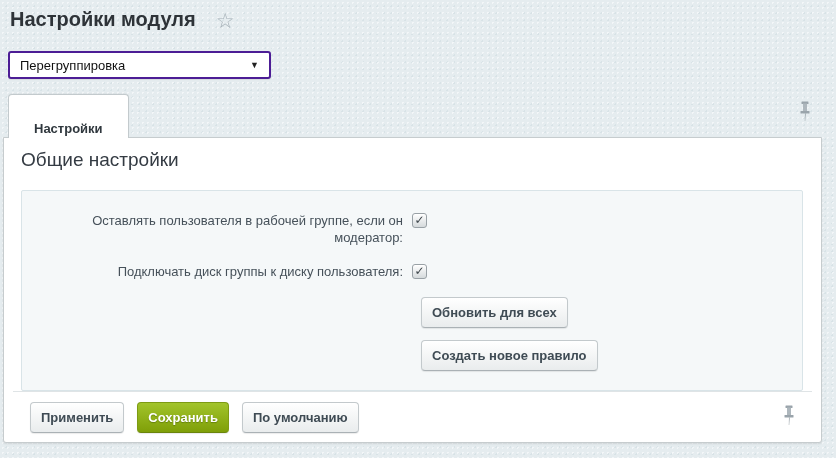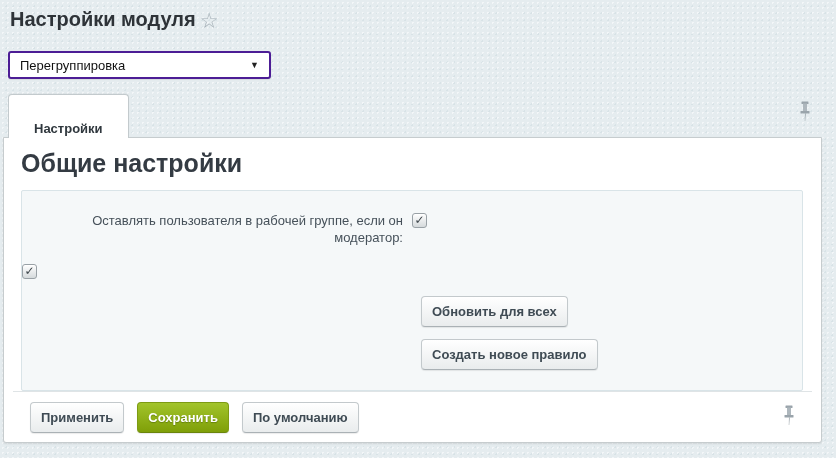--- a/index.html
+++ b/index.html
@@ -13,21 +13,21 @@
       radial-gradient(rgba(255,255,255,.55) 1px, transparent 1px),
       radial-gradient(rgba(165,188,198,.20) 1px, transparent 1px);
     background-size:5px 5px, 7px 7px;
     background-position:0 0, 3px 3px;
   }
 
   
   .page-title {
     position:absolute; left:10px; top:8px;
     font-size:20px; font-weight:bold; color:#2e3338;
-    display:flex; align-items:center; gap:4px;
+    display:flex; align-items:center; gap:20px;
   }
   .star-icon {
     font-size:21px; font-weight:normal; color:#a4afb6; line-height:1;
     position:relative; top:1px; cursor:pointer;
   }
 
   .module-select {
     position:absolute; left:8px; top:51px;
     width:263px; height:28px;
     background:#fff;
@@ -65,21 +65,21 @@
     position:absolute; left:3px; top:137px;
     width:819px; height:306px;
     background:#fff;
     border:1px solid #c6ccce;
     border-radius:0 0 3px 3px;
     box-shadow:0 1px 2px rgba(0,0,0,.10);
     z-index:2;
   }
   .section-title {
     position:absolute; left:17px; top:11px;
-    font-size:25px; font-weight:bold; color:#343b43;
+    font-size:19px; font-weight:normal; color:#343b43;
   }
   .settings-box {
     position:absolute; left:17px; top:52px; right:18px;
     height:201px;
     background:#f5f8f9;
     border:1px solid #d9e4e8;
     border-radius:2px;
     padding:21px 0 0 0;
   }
   .setting-row { display:flex; align-items:flex-start; margin-bottom:17px; }
@@ -165,20 +165,21 @@
   <div class="section-title">Общие настройки</div>
 
   <div class="settings-box">
 
     <div class="setting-row">
       <div class="setting-label">Оставлять пользователя в рабочей группе, если он модератор:</div>
       <div class="checkbox">✓</div>
     </div>
 
     <div class="setting-row">
+      <div class="setting-label">Подключать диск группы к диску пользователя:</div>
       <div class="checkbox">✓</div>
     </div>
 
     <div class="inline-buttons">
       <button class="btn">Обновить для всех</button>
       <button class="btn">Создать новое правило</button>
     </div>
 
   </div>
 

